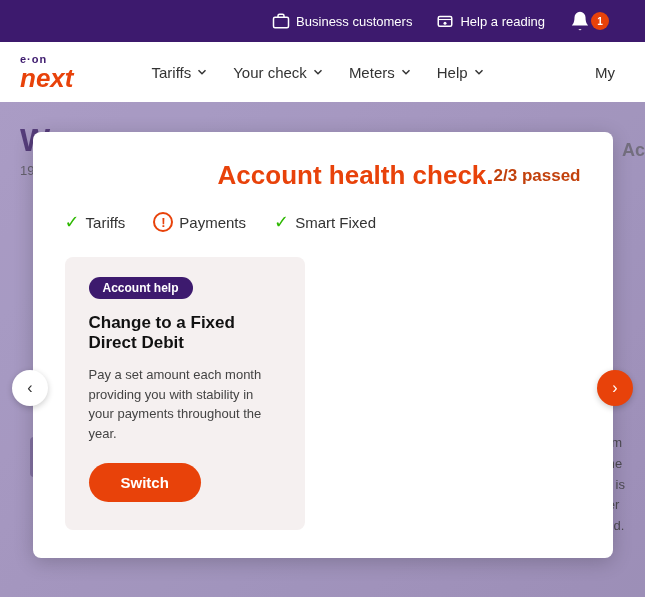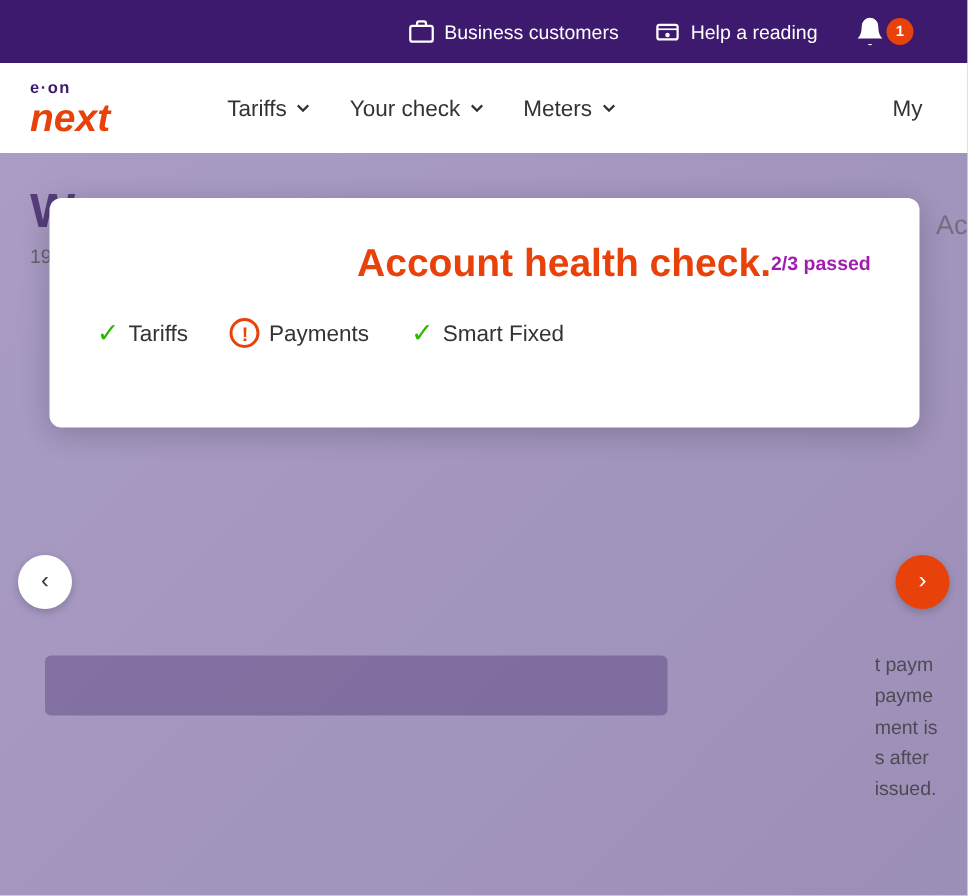--- a/index.html
+++ b/index.html
@@ -158,22 +158,22 @@
       align-items: center;
       justify-content: flex-end;
       margin-bottom: 20px;
     }
     .modal-title {
       color: #e8420a;
       font-size: 26px;
       font-weight: bold;
     }
     .passed-badge {
-      color: #a21caf;
-      font-size: 13px;
+      color: #c2410c;
+      font-size: 17px;
       font-weight: 600;
     }
     .checks-row {
       display: flex;
       align-items: center;
       gap: 28px;
       margin-bottom: 24px;
     }
     .check-item {
       display: flex;
@@ -308,20 +308,26 @@
       <svg viewBox="0 0 24 24" fill="none" stroke="currentColor" stroke-width="2.5">
           <polyline points="6 9 12 15 18 9"></polyline>
         </svg>
     </div>
     <div class="nav-item">
       <span>Meters</span>
       <svg viewBox="0 0 24 24" fill="none" stroke="currentColor" stroke-width="2.5">
           <polyline points="6 9 12 15 18 9"></polyline>
         </svg>
     </div>
+    <div class="nav-item">
+      <span>Help</span>
+      <svg viewBox="0 0 24 24" fill="none" stroke="currentColor" stroke-width="2.5">
+          <polyline points="6 9 12 15 18 9"></polyline>
+        </svg>
+    </div>
     <div class="nav-item nav-my">
       <span>My</span>
     </div>
   </div>
 </div>
 
 <div class="bg-content">
   <div class="bg-title">We</div>
   <div class="bg-address">192 G...</div>
 
@@ -329,21 +335,21 @@
 
   <div class="bg-bottom-right">
     <div>t paym</div>
     <div>payme</div>
     <div>ment is</div>
     <div>s after</div>
     <div>issued.</div>
   </div>
 </div>
 
-<div style="position:absolute;right:0;top:140px;color:#555;font-size:18px;font-weight:normal;opacity:0.6;z-index:1;">Ac</div>
+<div style="position:absolute;right:0;top:140px;color:#555;font-size:18px;font-weight:bold;opacity:0.6;z-index:1;">Ac</div>
 
 <div style="position:absolute;top:370px;left:12px;z-index:10;">
   <div style="width:36px;height:36px;background:white;border-radius:50%;display:flex;align-items:center;justify-content:center;box-shadow:0 2px 6px rgba(0,0,0,0.2);color:#333;font-size:16px;">‹</div>
 </div>
 <div style="position:absolute;top:370px;right:12px;z-index:10;">
   <div style="width:36px;height:36px;background:#e8420a;border-radius:50%;display:flex;align-items:center;justify-content:center;box-shadow:0 2px 6px rgba(0,0,0,0.2);color:white;font-size:16px;">›</div>
 </div>
 
 <div class="overlay">
   <div class="modal">
@@ -364,14 +370,20 @@
         <div class="check-icon-warning">!</div>
         <span>Payments</span>
       </div>
 
       <div class="check-item">
         <span class="check-icon-green">✓</span>
         <span>Smart Fixed</span>
       </div>
     </div>
 
+    <div class="card">
+      <div class="card-tag">Account help</div>
+      <div class="card-title">Change to a Fixed Direct Debit</div>
+      <div class="card-desc">Pay a set amount each month providing you with stability in your payments throughout the year.</div>
+      <button class="switch-btn">Switch</button>
+    </div>
   </div>
 </div>
 
 </body></html>

